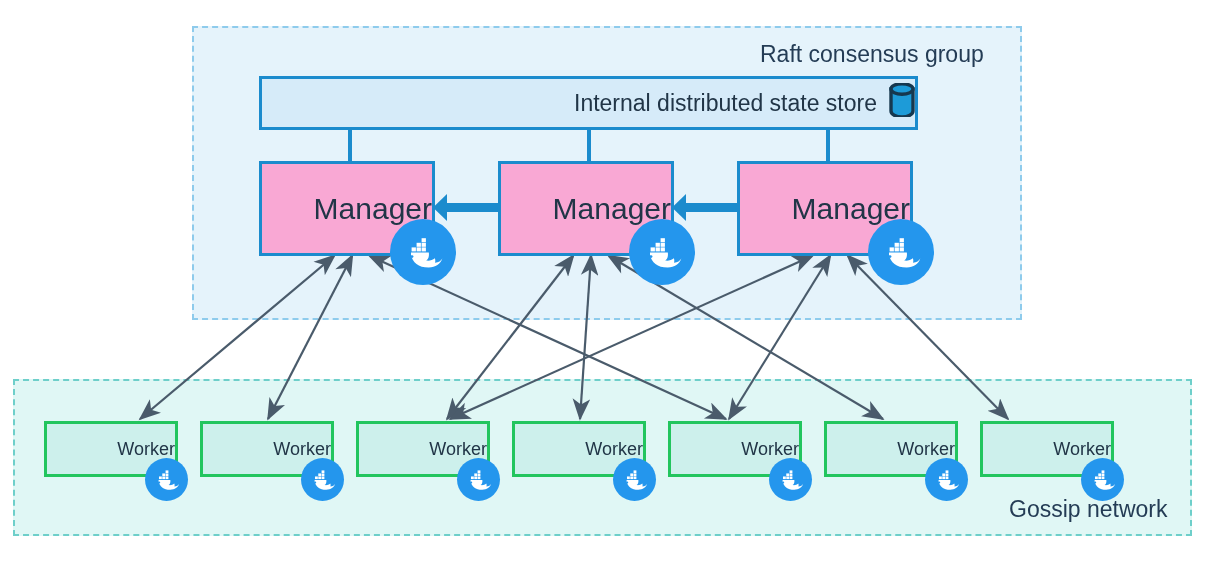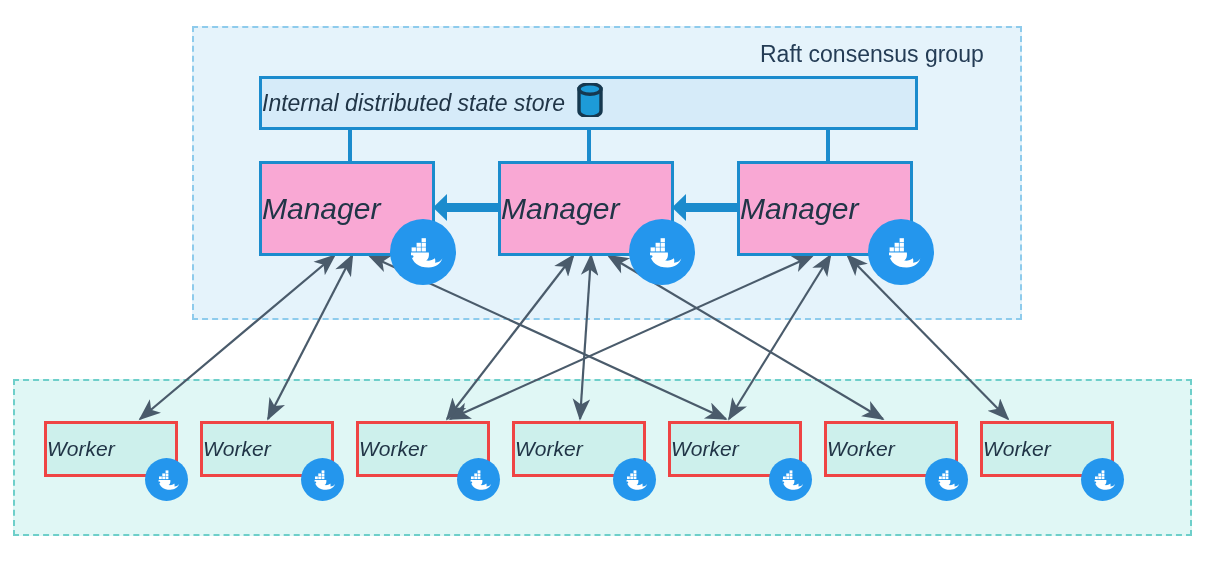--- a/index.html
+++ b/index.html
@@ -25,23 +25,22 @@
     height: 566px;
   }
   #edges { z-index: 2; }
 
   .node {
     position: absolute;
     z-index: 3;
     box-sizing: border-box;
     display: flex;
     align-items: center;
-    justify-content: flex-start;
+    justify-content: flex-end;
     color: #213547;
-    font-style: italic;
   }
 
   
   .group {
     position: absolute;
     z-index: 1;
     box-sizing: border-box;
   }
   .group-raft {
     background: #e5f3fb;
@@ -77,22 +76,22 @@
   .manager {
     background: #f9a8d4;
     border: 3px solid #1b8bcd;
     font-size: 30px;
     color: #213547;
   }
 
   
   .worker {
     background: #cdf0ec;
-    border: 3px solid #ef4444;
-    font-size: 21px;
+    border: 3px solid #22c55e;
+    font-size: 18px;
     color: #213547;
   }
 
   
   .docker-badge {
     position: absolute;
     z-index: 5;
     border-radius: 50%;
     background: #2496ed;
     display: flex;
@@ -105,20 +104,21 @@
 <body>
 
 <div id="canvas">
 
   <div class="group group-raft" style="left:192px; top:26px; width:830px; height:294px;"></div>
 
   <div class="group group-gossip" style="left:13px; top:379px; width:1179px; height:157px;"></div>
 
   <div class="group-label" style="left:760px; top:41px;text-align:center;">Raft consensus group</div>
 
+  <div class="group-label" style="left:1009px; top:496px;">Gossip network</div>
 
   <svg id="edges" class="layer" viewBox="0 0 1207 566">
     <defs>
       <marker id="ah-dark" markerWidth="11" markerHeight="11" refX="9.2" refY="4" orient="auto" markerUnits="strokeWidth">
         <path d="M0,0 L10,4 L0,8 L2.6,4 z" fill="#4a5b6b"></path>
       </marker>
       <marker id="ah-dark-start" markerWidth="11" markerHeight="11" refX="1.2" refY="4" orient="auto" markerUnits="strokeWidth">
         <path d="M10,0 L0,4 L10,8 L7.4,4 z" fill="#4a5b6b"></path>
       </marker>
     </defs>

